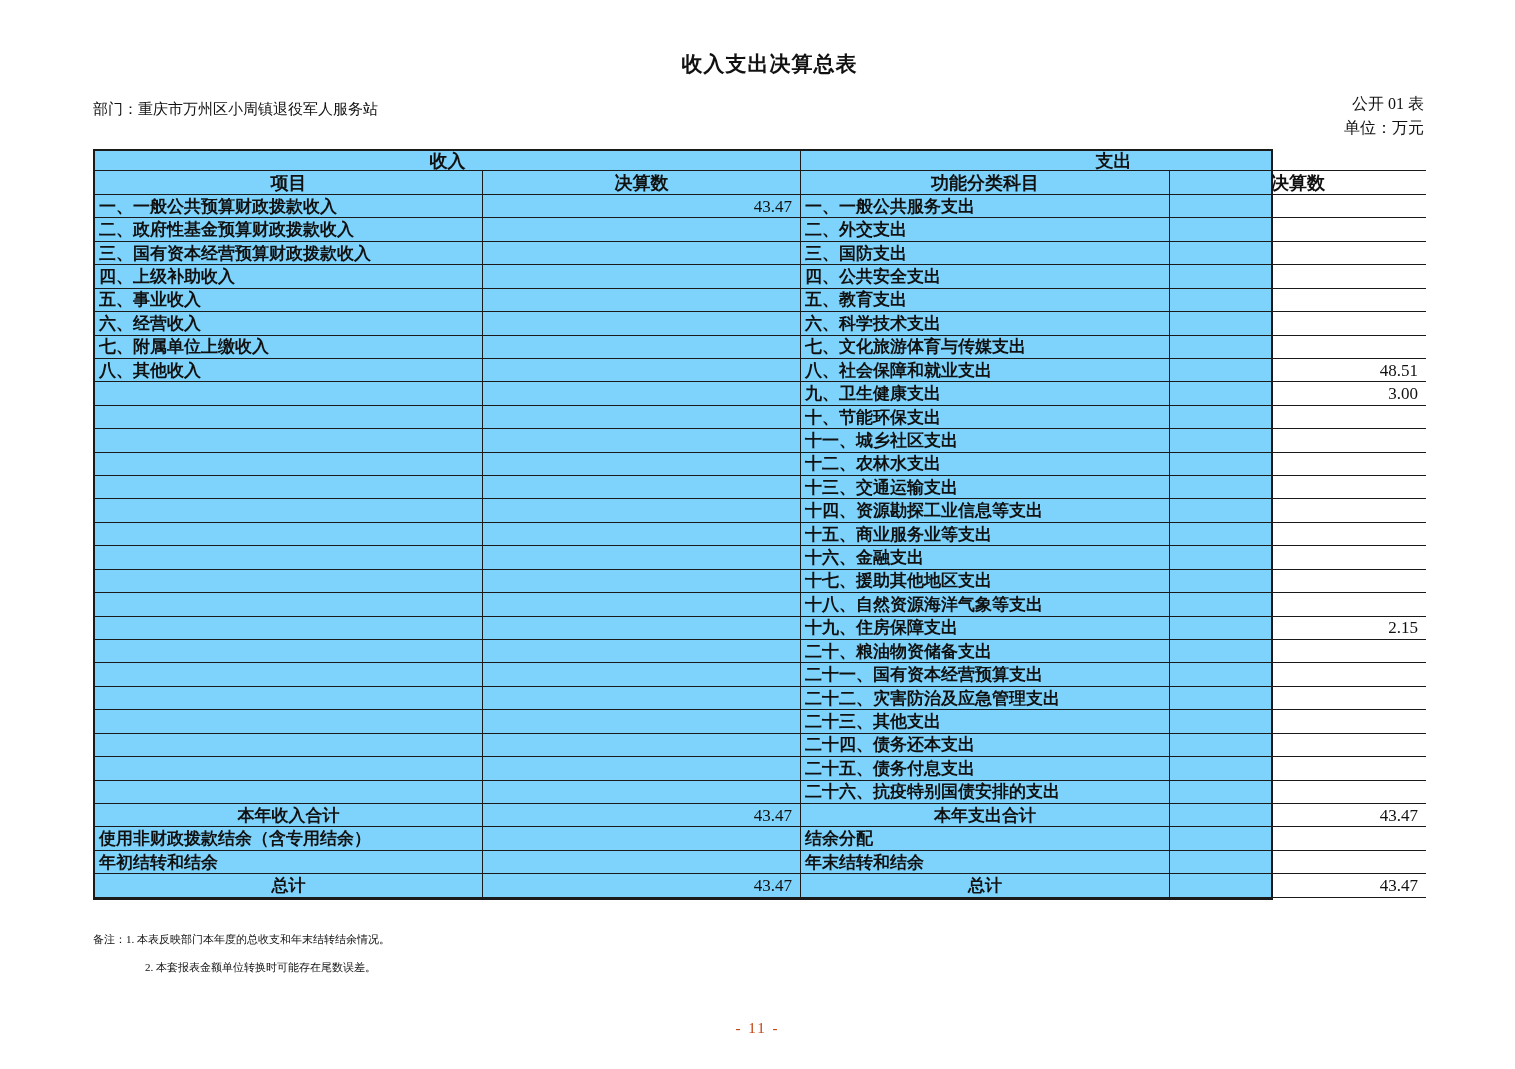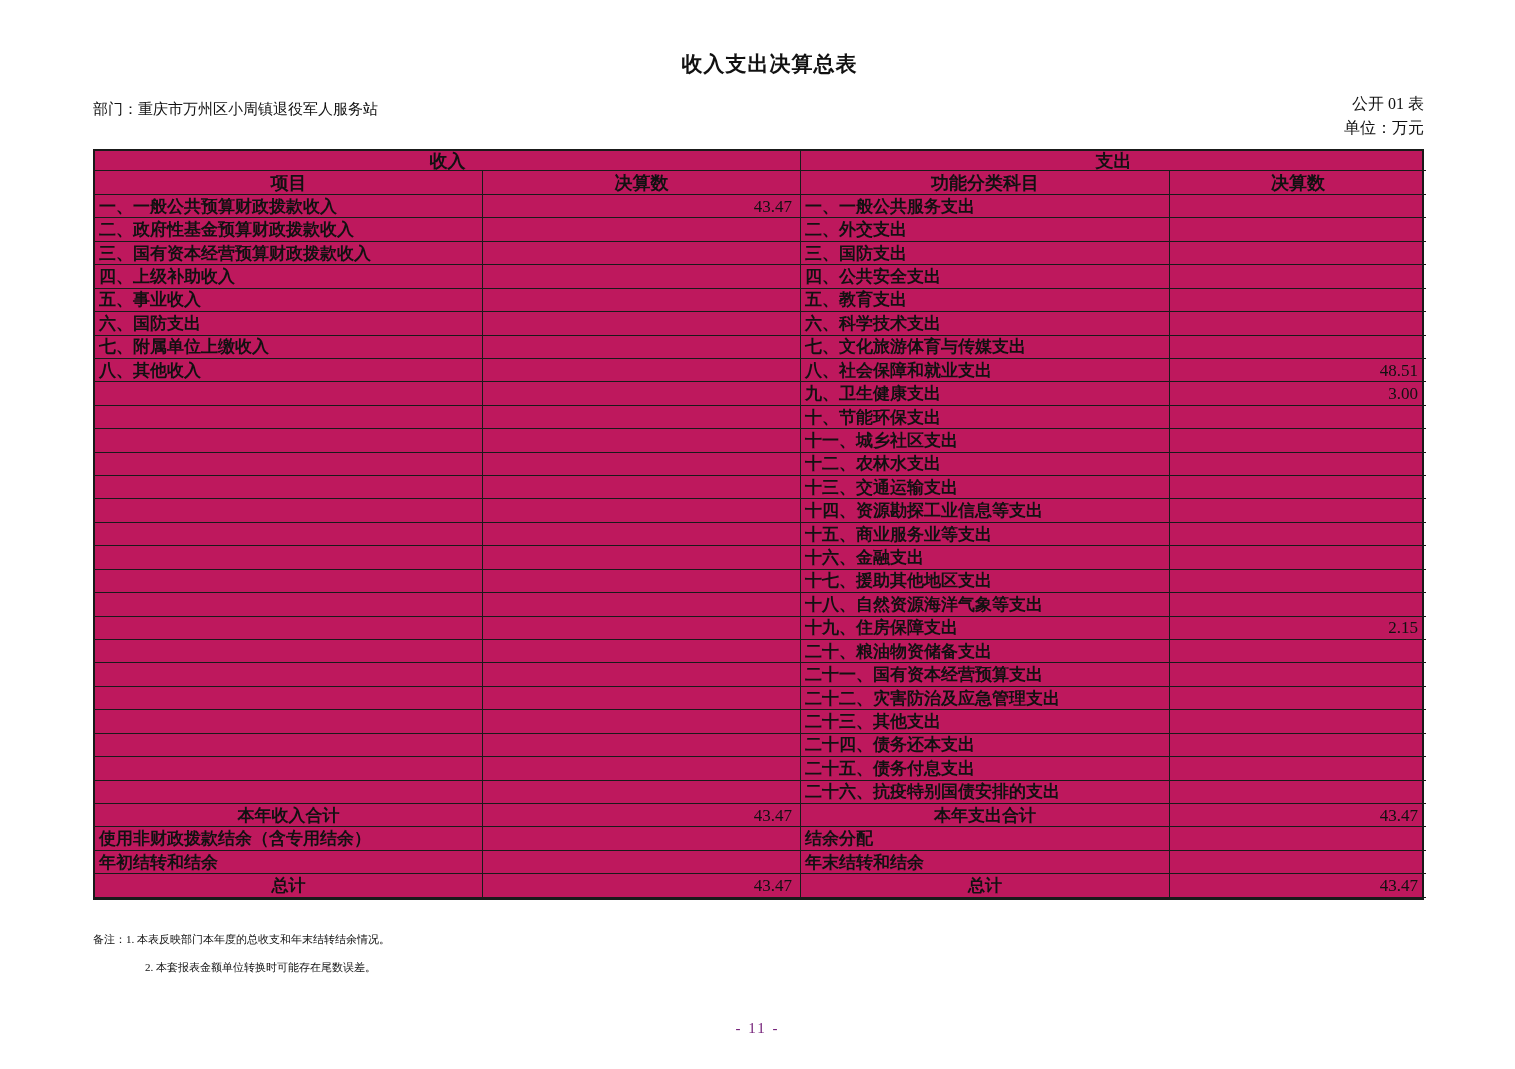--- a/index.html
+++ b/index.html
@@ -23,26 +23,26 @@
   .dept-line {
     position: absolute; top: 100px; left: 93px;
     font-size: 15px;
   }
   .unit-line {
     position: absolute; top: 118px; right: 91px;
     font-size: 16px;
   }
   .budget-grid {
     position: absolute; top: 149px; left: 93px;
-    width: 1331px;
+    width: 1180px;
     display: grid;
     grid-template-columns: 388px 318px 369px 256px;
     grid-template-rows: 20px 24px repeat(30, 23.43px);
     border: 2px solid #1a1a1a;
-    background: #be185d;
+    background: #7dd3fc;
   }
   .cell {
     border-right: 1px solid #1a1a1a;
     border-bottom: 1px solid #1a1a1a;
     display: flex; align-items: center;
     font-size: 17px; font-weight: bold;
     overflow: hidden; white-space: nowrap;
     line-height: 1;
   }
   .cell.last { border-right: none; }
@@ -54,21 +54,21 @@
     justify-content: flex-end; padding-right: 8px;
     font-weight: normal; font-size: 17px; font-family: Liberation Serif, serif;
   }
   .notes {
     position: absolute; left: 93px; top: 925px;
     font-size: 11px; line-height: 28px;
   }
   .note-line2 { margin-left: 52px; }
   .page-number {
     position: absolute; top: 1020px; left: 0; width: 100%;
-    text-align: center; font-size: 15px; color: #701a75;
+    text-align: center; font-size: 15px; color: #c2410c;
     letter-spacing: 2px;
   }
 </style>
 </head>
 <body>
 
 <div class="page-title">收入支出决算总表</div>
 <div class="table-code">公开 01 表</div>
 <div class="dept-line">部门：重庆市万州区小周镇退役军人服务站</div>
 <div class="unit-line">单位：万元</div>
@@ -93,21 +93,21 @@
     <div class="cell item">三、国防支出</div>
     <div class="cell val last"></div>
     <div class="cell item">四、上级补助收入</div>
     <div class="cell val"></div>
     <div class="cell item">四、公共安全支出</div>
     <div class="cell val last"></div>
     <div class="cell item">五、事业收入</div>
     <div class="cell val"></div>
     <div class="cell item">五、教育支出</div>
     <div class="cell val last"></div>
-    <div class="cell item">六、国防支出</div>
+    <div class="cell item">六、经营收入</div>
     <div class="cell val"></div>
     <div class="cell item">六、科学技术支出</div>
     <div class="cell val last"></div>
     <div class="cell item">七、附属单位上缴收入</div>
     <div class="cell val"></div>
     <div class="cell item">七、文化旅游体育与传媒支出</div>
     <div class="cell val last"></div>
     <div class="cell item">八、其他收入</div>
     <div class="cell val"></div>
     <div class="cell item">八、社会保障和就业支出</div>

